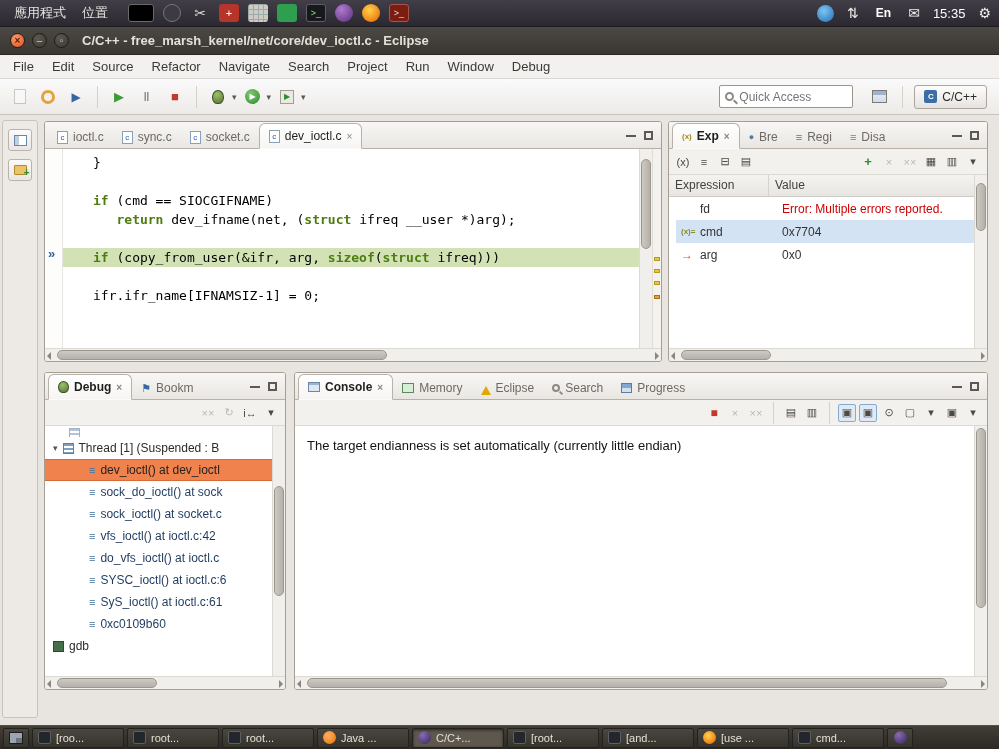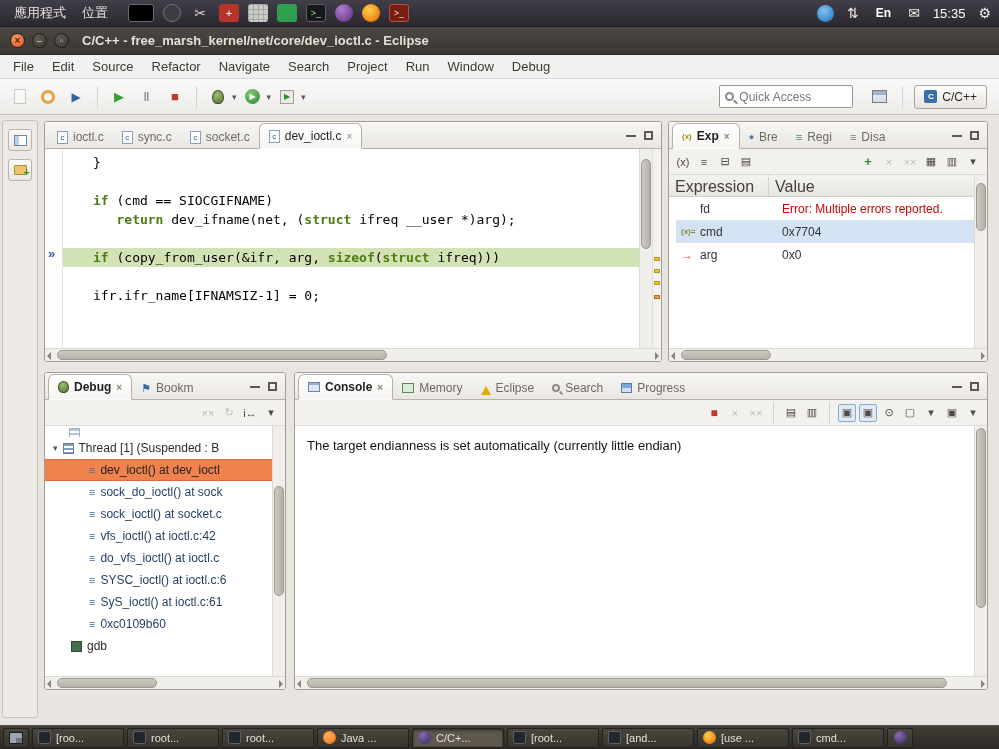--- a/index.html
+++ b/index.html
@@ -112,42 +112,42 @@
   .omark{position:absolute;left:1px;width:6px;height:4px;background:#e8c63f;border:1px solid #b99a1d;}
   .omark.orange{background:#e89b3f;border-color:#b06f1a;}
   .hscroll{height:13px;flex:none;background:#f1efec;border-top:1px solid #ddd9d3;position:relative;display:flex;align-items:center;}
   .hthumb{position:absolute;top:1px;height:10px;background:linear-gradient(#cdc9c3,#b5b0a9);border:1px solid #9b968e;border-radius:5px;}
   .arr{width:0;height:0;border:4px solid transparent;position:absolute;top:3px;}
   .arr.l{left:2px;border-right-color:#8a867f;border-left:none;}
   .arr.r{right:2px;border-left-color:#8a867f;border-right:none;}
   .cfile-icon{width:11px;height:13px;background:#fff;border:1px solid #8aa0b8;color:#2255cc;font-size:8px;line-height:11px;text-align:center;flex:none;}
 
   
-  .expr-head{height:22px;flex:none;display:flex;background:linear-gradient(#f4f3f1,#e8e6e2);border-bottom:1px solid #cfcbc5;font-size:16px;color:#44413d;}
+  .expr-head{height:22px;flex:none;display:flex;background:linear-gradient(#f4f3f1,#e8e6e2);border-bottom:1px solid #cfcbc5;font-size:12px;color:#44413d;}
   .expr-head .c1{width:100px;padding:3px 6px;border-right:1px solid #d6d2cc;}
   .expr-head .c2{flex:1;padding:3px 6px;}
   .expr-rows{flex:1;min-height:0;overflow:hidden;padding-left:7px;}
   .expr-row{height:23px;display:flex;align-items:center;font-size:12px;color:#333;}
   .expr-row.selected{background:#d3e3f3;}
   .expr-icon{width:24px;padding-left:5px;flex:none;font-size:8px;color:#8a8a2a;font-weight:bold;}
   .expr-row.ptr .expr-icon{color:#d3552b;font-size:12px;}
   .expr-name{width:76px;flex:none;overflow:hidden;white-space:nowrap;}
   .expr-val{flex:1;overflow:hidden;white-space:nowrap;padding-left:6px;}
   .expr-row.error .expr-val{color:#cc0000;}
   .exp-ticon{font-size:8px;color:#a08b1e;font-weight:bold;}
   .bre-ticon{color:#5577aa;font-size:9px;}
   .regi-ticon{color:#3c8c50;font-size:11px;}
   .disa-ticon{color:#807c76;font-size:11px;}
 
   
   .debug-tree{flex:1;min-height:0;overflow:hidden;font-size:12px;color:#20364f;padding-top:2px;}
   .partial-row{height:9px;overflow:hidden;display:flex;padding-left:24px;opacity:.6;}
   .tree-row{height:22px;display:flex;align-items:center;gap:5px;white-space:nowrap;overflow:hidden;}
   .tree-row.thread{padding-left:8px;color:#2d2b28;}
-  .tree-row.gdbrow{padding-left:26px;color:#2d2b28;}
+  .tree-row.gdbrow{padding-left:8px;color:#2d2b28;}
   .frame-row{height:22px;display:flex;align-items:center;gap:5px;padding-left:44px;white-space:nowrap;overflow:hidden;color:#1e3a5f;}
   .frame-row.selected{background:#f0824e;border-top:1px solid #d96a35;border-bottom:1px solid #d96a35;color:#26221e;}
   .frame-icon{font-size:11px;color:#44719e;flex:none;}
   .expander{font-size:9px;color:#555;flex:none;}
   .thread-icon{width:11px;height:11px;flex:none;background:repeating-linear-gradient(180deg,#7f9fbf 0 2px,#fff 2px 4px);border:1px solid #667f99;}
   .gdb-icon{width:11px;height:11px;flex:none;background:#456f46;border:1px solid #2d4a2e;color:#dff;font-size:7px;line-height:10px;text-align:center;}
   .bug-ticon{width:11px;height:12px;border-radius:50% 50% 45% 45%;background:radial-gradient(circle at 40% 30%,#9cc06a,#57743a);border:1px solid #3c5226;flex:none;}
   .bookm-ticon{color:#3465a4;font-size:11px;}
 
   

